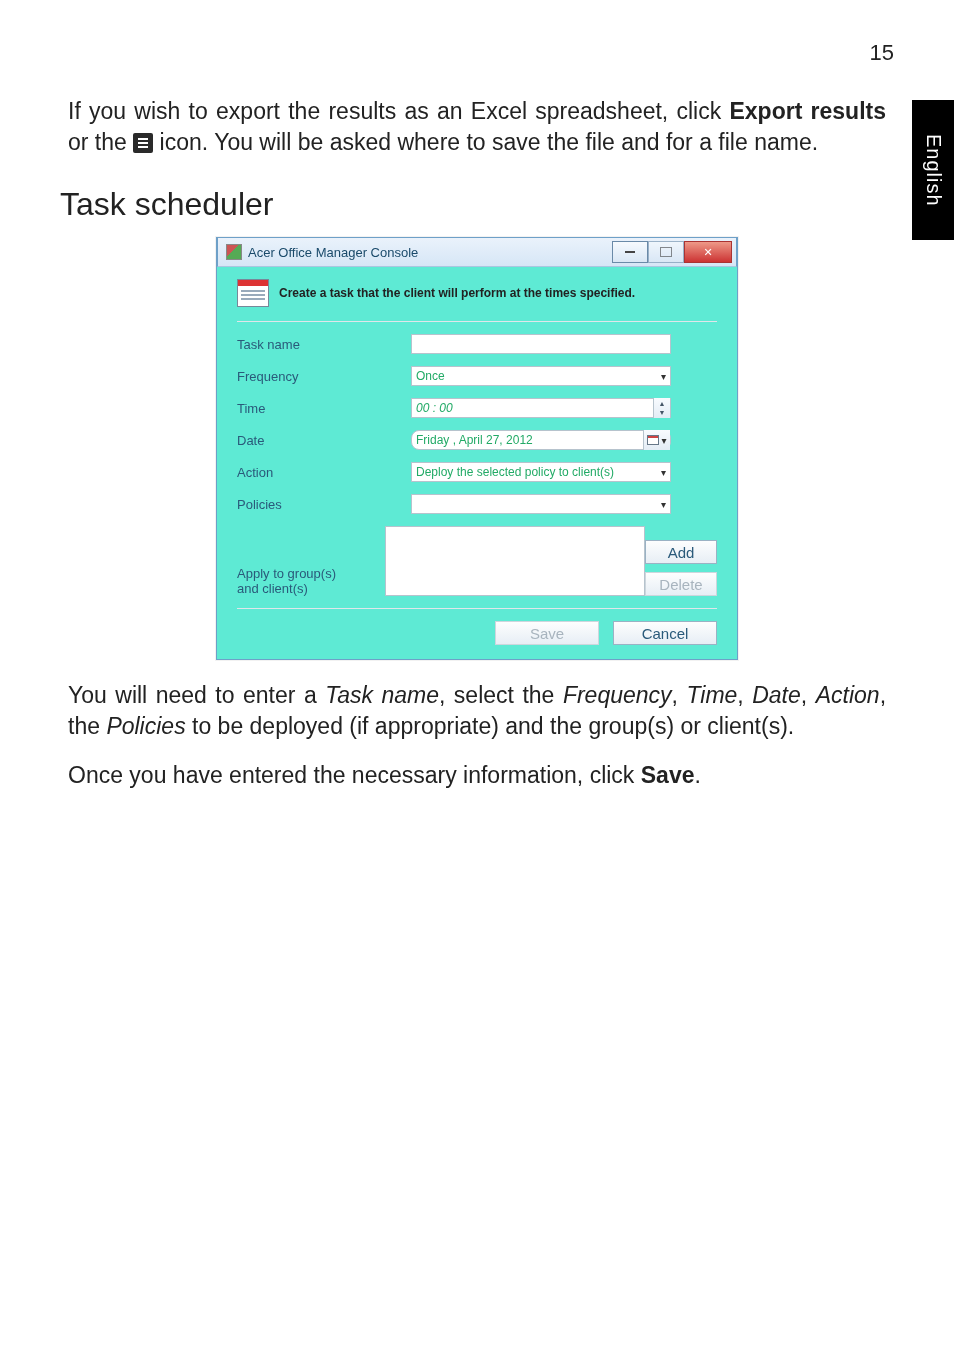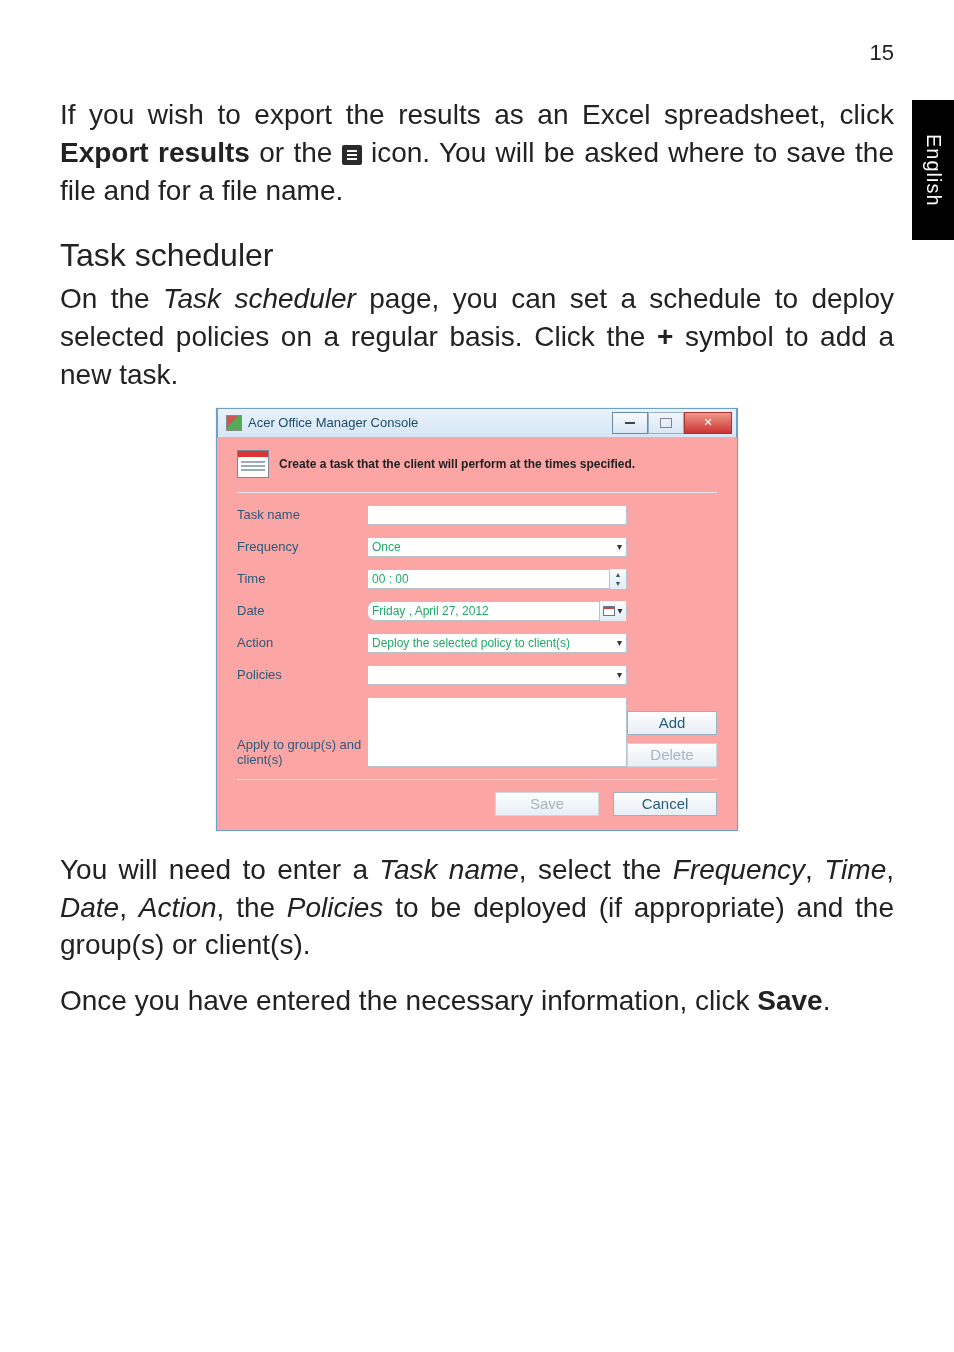--- a/index.html
+++ b/index.html
@@ -31,24 +31,24 @@
     color: #fff;
     writing-mode: vertical-rl;
     text-orientation: mixed;
     font-size: 20px;
     display: flex;
     align-items: center;
     justify-content: center;
     letter-spacing: 1px;
   }
   .body-text {
-    font-size: 28px;
+    font-size: 23px;
     line-height: 1.35;
     text-align: justify;
-    margin: 0;
+    margin: 8px;
   }
   .body-text + .body-text { margin-top: 18px; }
   h2.section {
     font-weight: normal;
     font-size: 32px;
     margin: 28px 0 6px 0;
   }
   .doc-icon {
     display: inline-block;
     width: 20px;
@@ -119,21 +119,21 @@
   .win-btn.max::after { content: ""; width: 10px; height: 8px; border: 1px solid #444; background: transparent; }
   .win-btn.max { opacity: 0.6; }
   .win-btn.close {
     background: linear-gradient(#e98, #c33);
     color: #fff;
     border-color: #a33;
     width: 46px;
   }
   .dialog-body {
     padding: 12px 20px 14px 20px;
-    background: #fca5a5;
+    background: #5eead4;
   }
   .header-row {
     display: flex;
     align-items: center;
     gap: 10px;
     padding-bottom: 14px;
     border-bottom: 1px solid #e0e6ea;
     margin-bottom: 12px;
   }
   .cal-icon {
@@ -160,20 +160,21 @@
     margin: 0 0 12px 0;
   }
   .form-row.top { align-items: flex-end; }
   .label {
     width: 130px;
     font-size: 13px;
     color: #2a5a7a;
   }
   .field {
     flex: 0 0 260px;
+    margin-left: 44px;
   }
   .right-btns {
     width: 90px;
     margin-left: auto;
     display: flex;
     flex-direction: column;
     gap: 8px;
   }
   .tinput, .tselect, .spin, .datef, .listbox {
     border: 1px solid #b6c3cd;
@@ -186,21 +187,21 @@
     width: 100%;
     display: flex;
     align-items: center;
     justify-content: space-between;
   }
   .tselect::after, .datef .cal-btn::after {
     content: "▾";
     color: #333;
     font-size: 10px;
   }
-  .spin { position: relative; color: #2a6; }
+  .spin { position: relative; color: #2a6; font-style: italic; }
   .spin .arrows {
     position: absolute; right: 0; top: -1px; bottom: -1px; width: 16px;
     border-left: 1px solid #b6c3cd;
     display: flex; flex-direction: column;
     font-size: 7px; line-height: 9px;
     background: linear-gradient(#f8fbff, #e3ecf5);
     align-items: center; justify-content: center;
     color: #456;
   }
   .datef { gap: 6px; color: #2a6; position: relative; border-radius: 8px; }
@@ -250,23 +251,20 @@
   <div class="page-number">15</div>
 
   <div class="side-tab">English</div>
 
   <p class="body-text">
     <span>If you wish to export the results as an Excel spreadsheet, click </span><span class="bold">Export results</span><span> or the </span><span class="doc-icon"></span><span> icon. You will be asked where to save the file and for a file name.</span>
   </p>
 
   <h2 class="section">Task scheduler</h2>
 
-  <p class="body-text">
-    <span>On the </span><span class="italic">Task scheduler</span><span> page, you can set a schedule to deploy selected policies on a regular basis. Click the </span><span class="bold">+</span><span> symbol to add a new task.</span>
-  </p>
 
   <div class="dialog-wrap">
     <div class="dialog">
       <div class="titlebar">
         <div class="titlebar-left">
           <span class="app-icon"></span>
           <span>Acer Office Manager Console</span>
         </div>
         <div class="win-buttons">
           <div class="win-btn min"></div>

